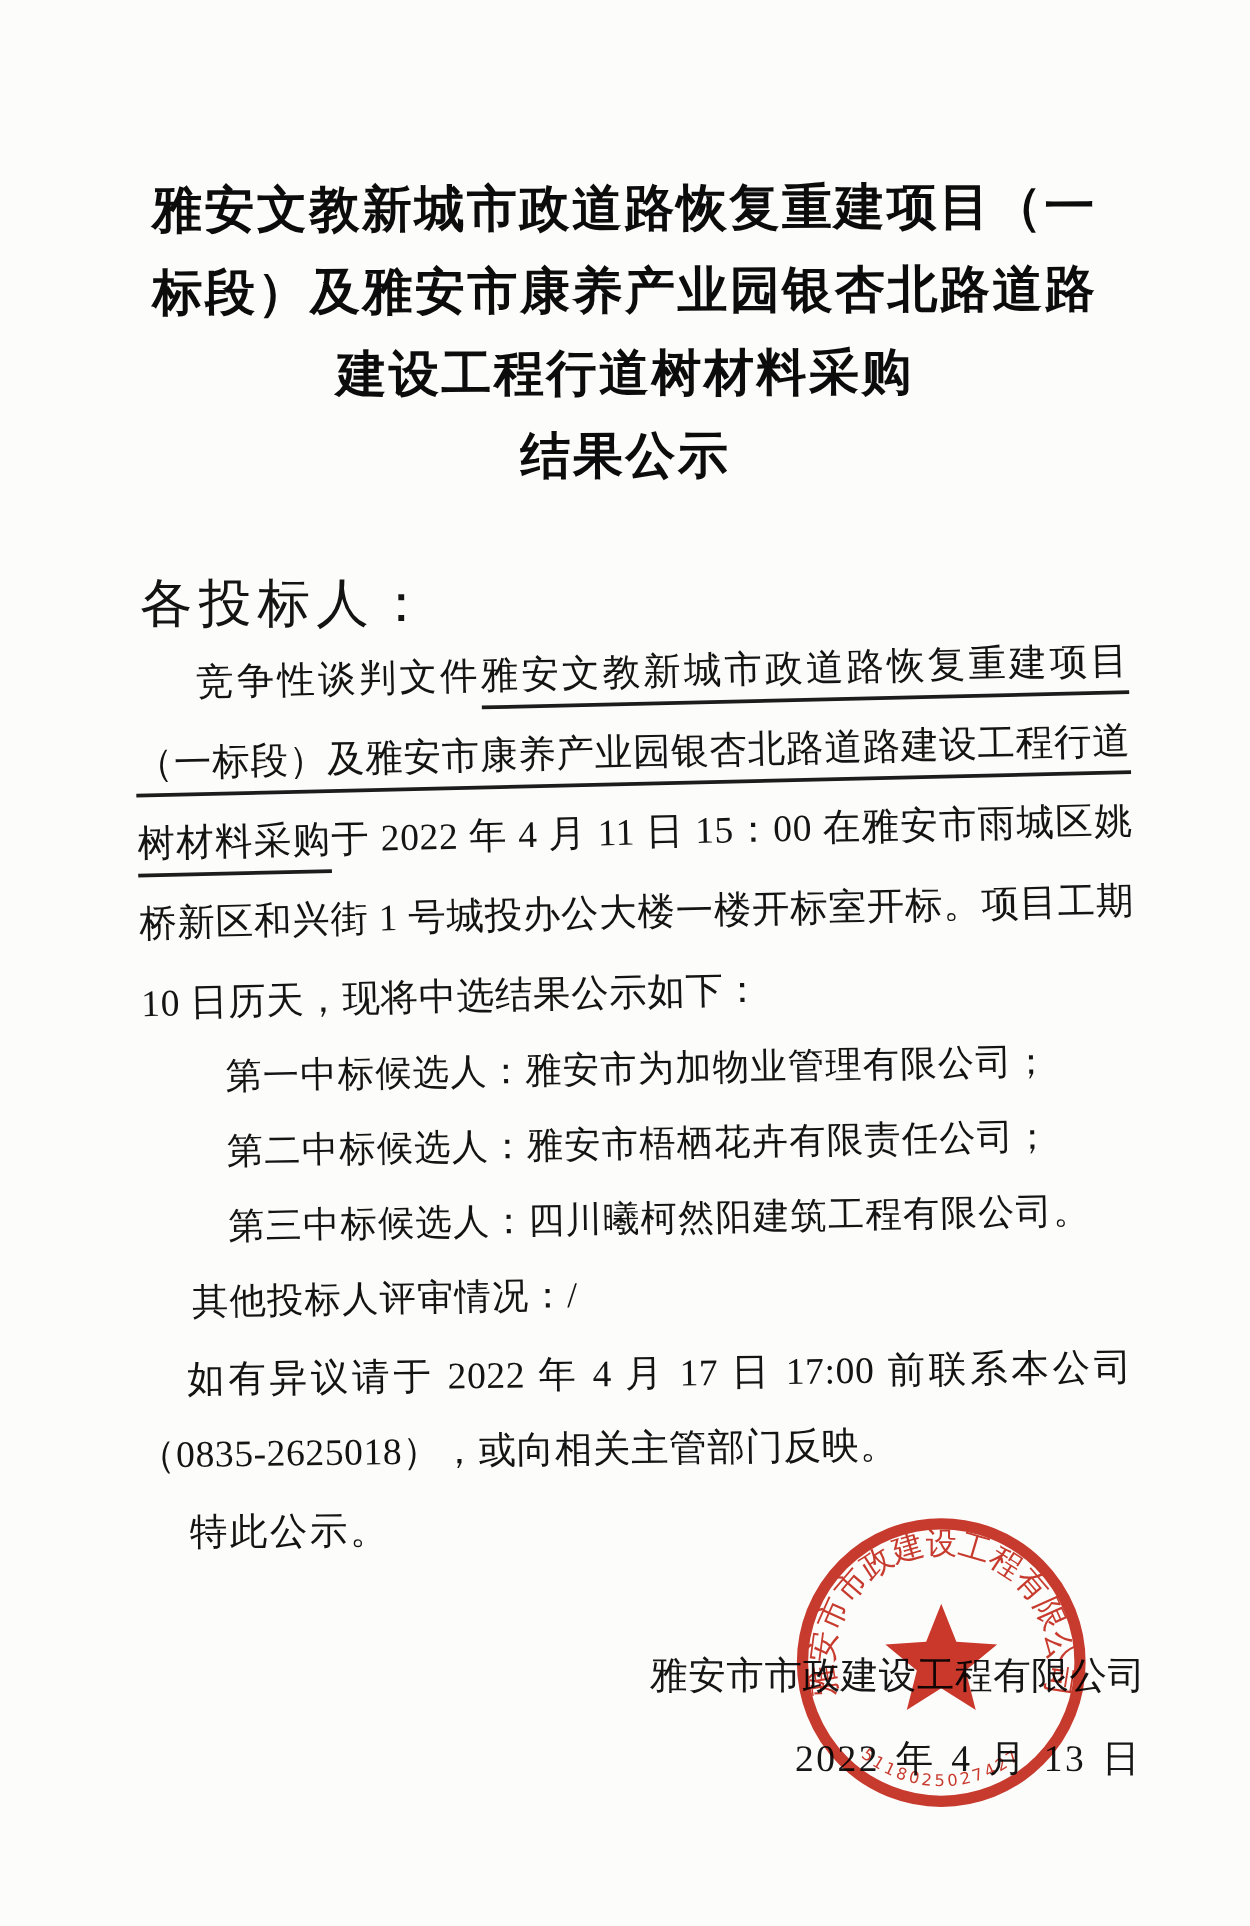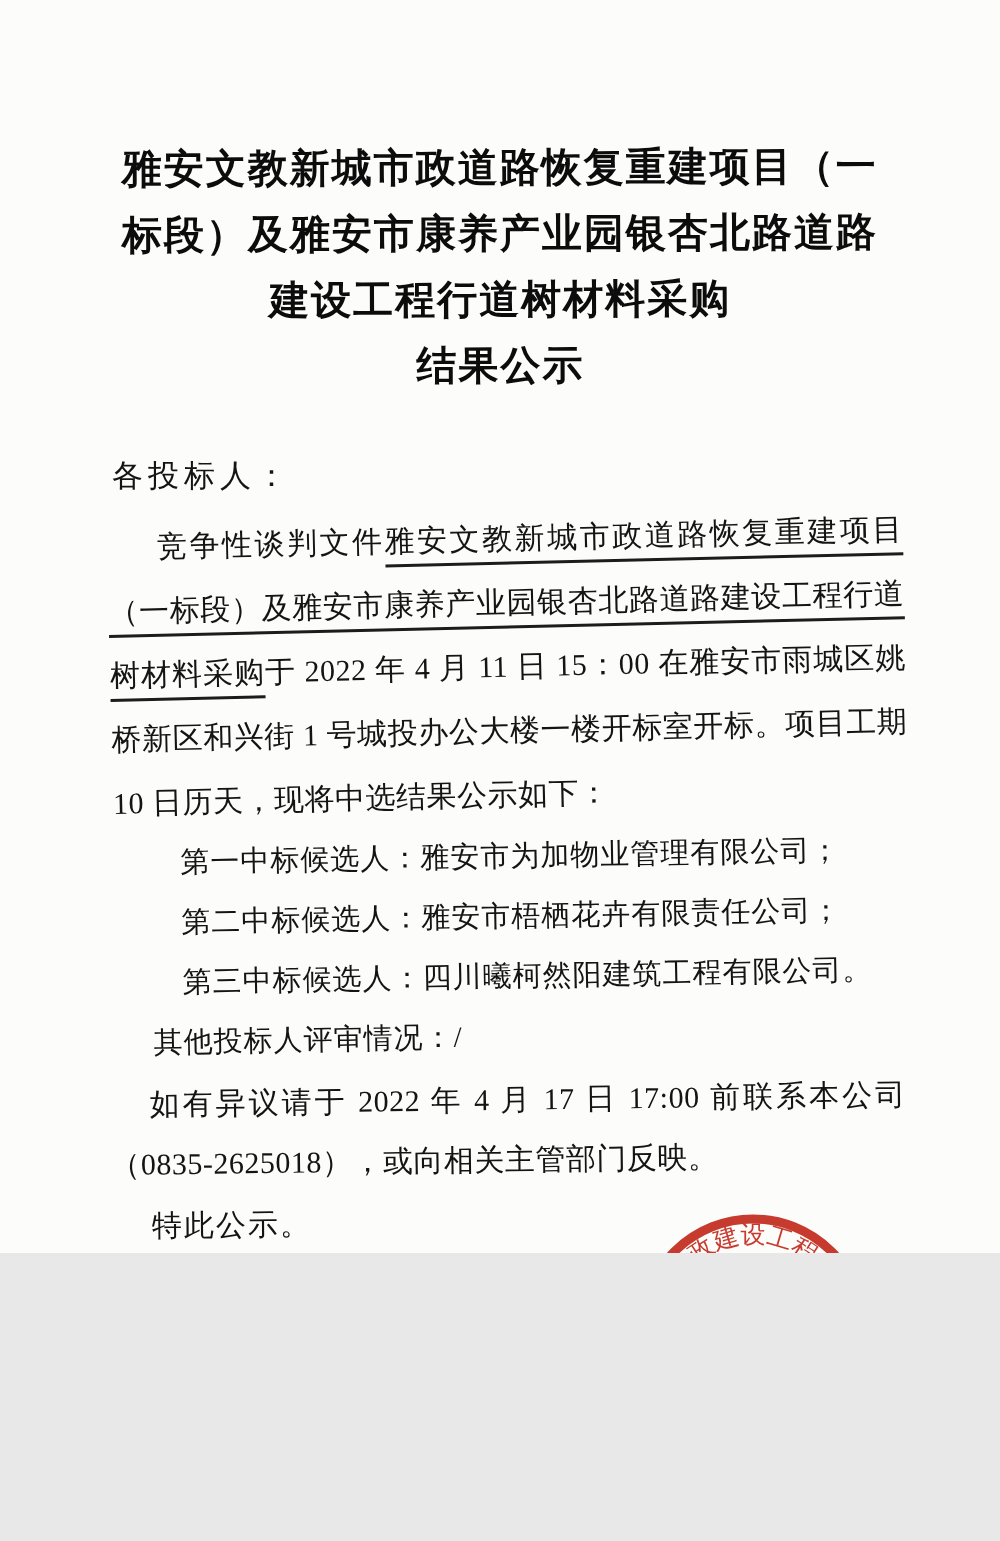--- a/index.html
+++ b/index.html
@@ -1,19 +1,19 @@
 <!DOCTYPE html>
 <html><head>
 <meta charset="utf-8">
 <style>
   html,body{margin:0;padding:0;}
   body{background:#e8e8e8;}
   .page{
     position:relative;
-    width:1000px;height:1253px;
+    width:1000px;height:1541px;
     margin:0 auto;
     background:#fcfcfb;
     overflow:hidden;
     font-family:"Liberation Serif","DejaVu Serif",serif;
     color:#161616;
   }
   
   .title{
     position:absolute;top:134px;left:0;right:0;
     text-align:center;
@@ -24,21 +24,21 @@
     color:#0c0c0c;
     transform:rotate(-0.25deg);
   }
   
   .bodytext{font-size:30px;letter-spacing:0.5px;color:#141414;}
   .block{position:absolute;left:110px;width:796px;}
   .jl{text-align:justify;text-align-last:justify;}
   .u{border-bottom:3px solid #1c1c1c;padding-bottom:7px;}
   .salutation{
     position:absolute;top:455px;left:112px;
-    font-size:31px;letter-spacing:5px;
+    font-size:42px;letter-spacing:5px;
   }
   .para1{top:516px;line-height:64px;transform:rotate(-1.35deg);transform-origin:0 50%;}
   .indent1{text-indent:50px;}
   .candidates{top:833px;line-height:60px;font-size:29px;letter-spacing:1px;transform:rotate(-1.05deg);transform-origin:0 50%;}
   .cand-line{padding-left:72px;}
   .others-line{padding-left:42px;}
   .objection{top:1075px;line-height:60px;transform:rotate(-0.75deg);transform-origin:0 50%;}
   .indent2{text-indent:40px;}
   .closing{
     position:absolute;top:1205px;left:152px;

